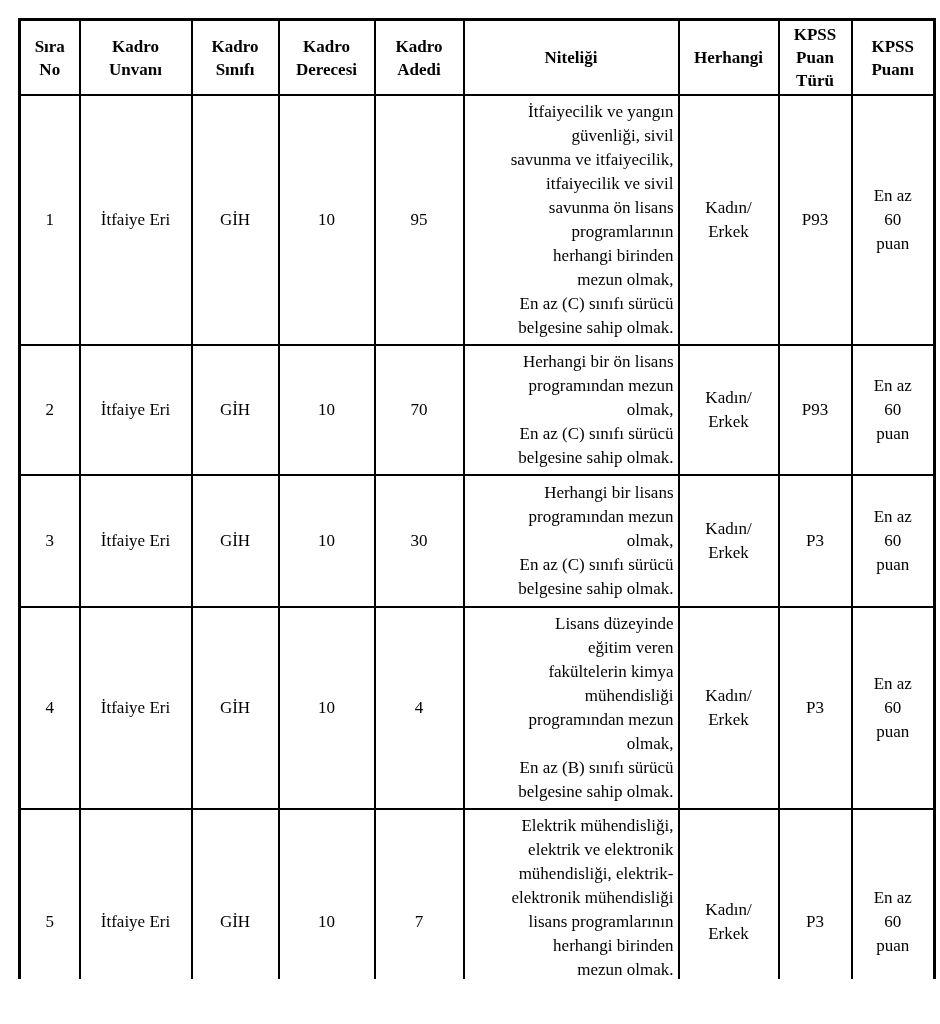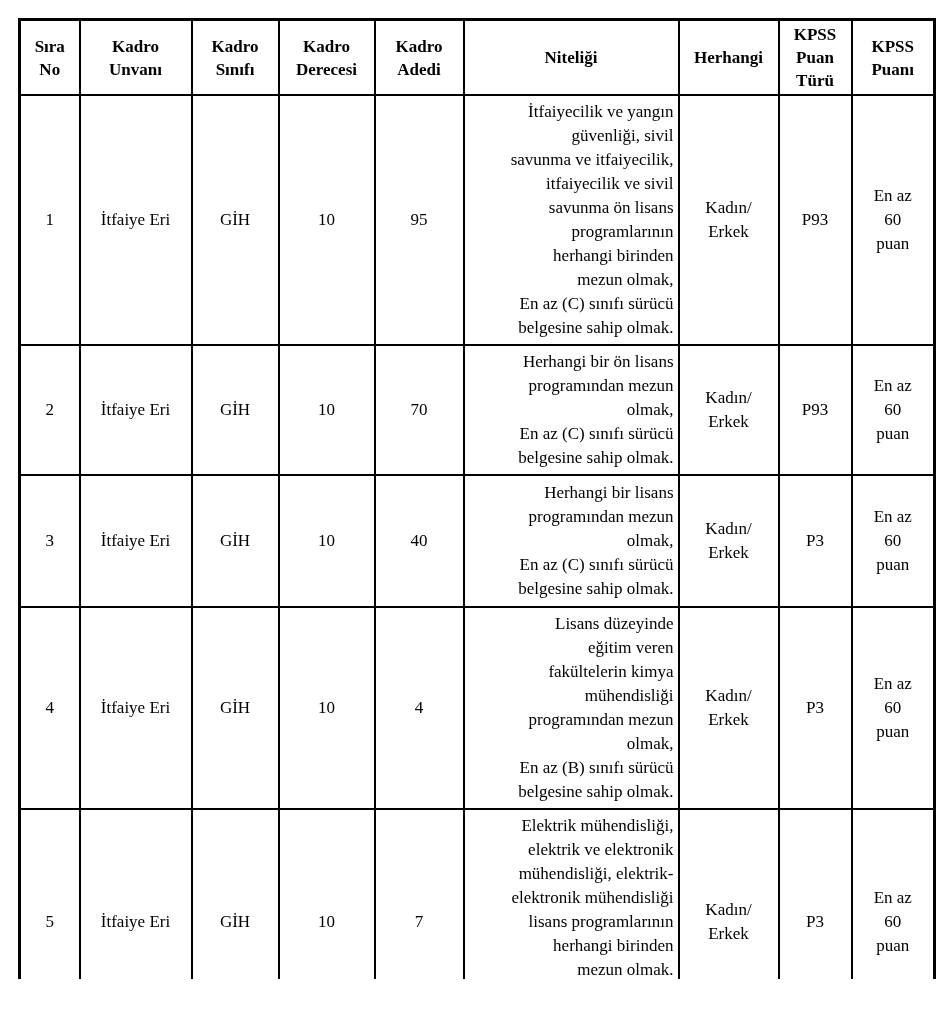--- a/index.html
+++ b/index.html
@@ -145,21 +145,21 @@
         <td>P93</td>
         <td>En az
 60
 puan</td>
       </tr>
       <tr>
         <td>3</td>
         <td>İtfaiye Eri</td>
         <td>GİH</td>
         <td>10</td>
-        <td>40</td>
+        <td>30</td>
         <td class="nitelik">Herhangi bir lisans
 programından mezun
 olmak,
 En az (C) sınıfı sürücü
 belgesine sahip olmak.</td>
         <td>Kadın/
 Erkek</td>
         <td>P3</td>
         <td>En az
 60

